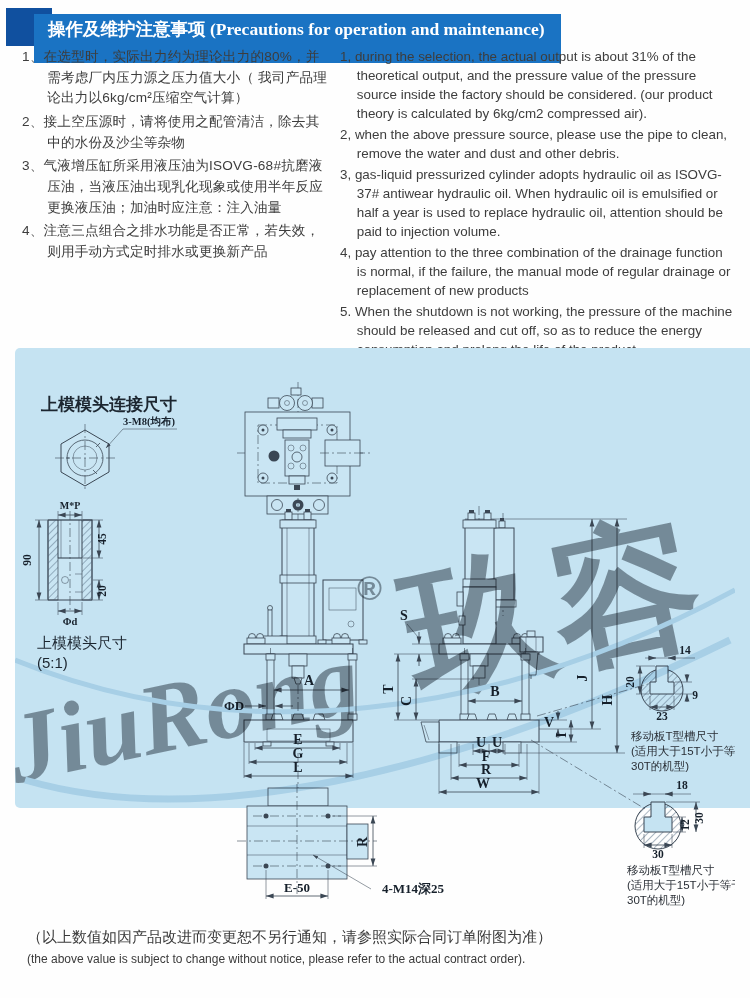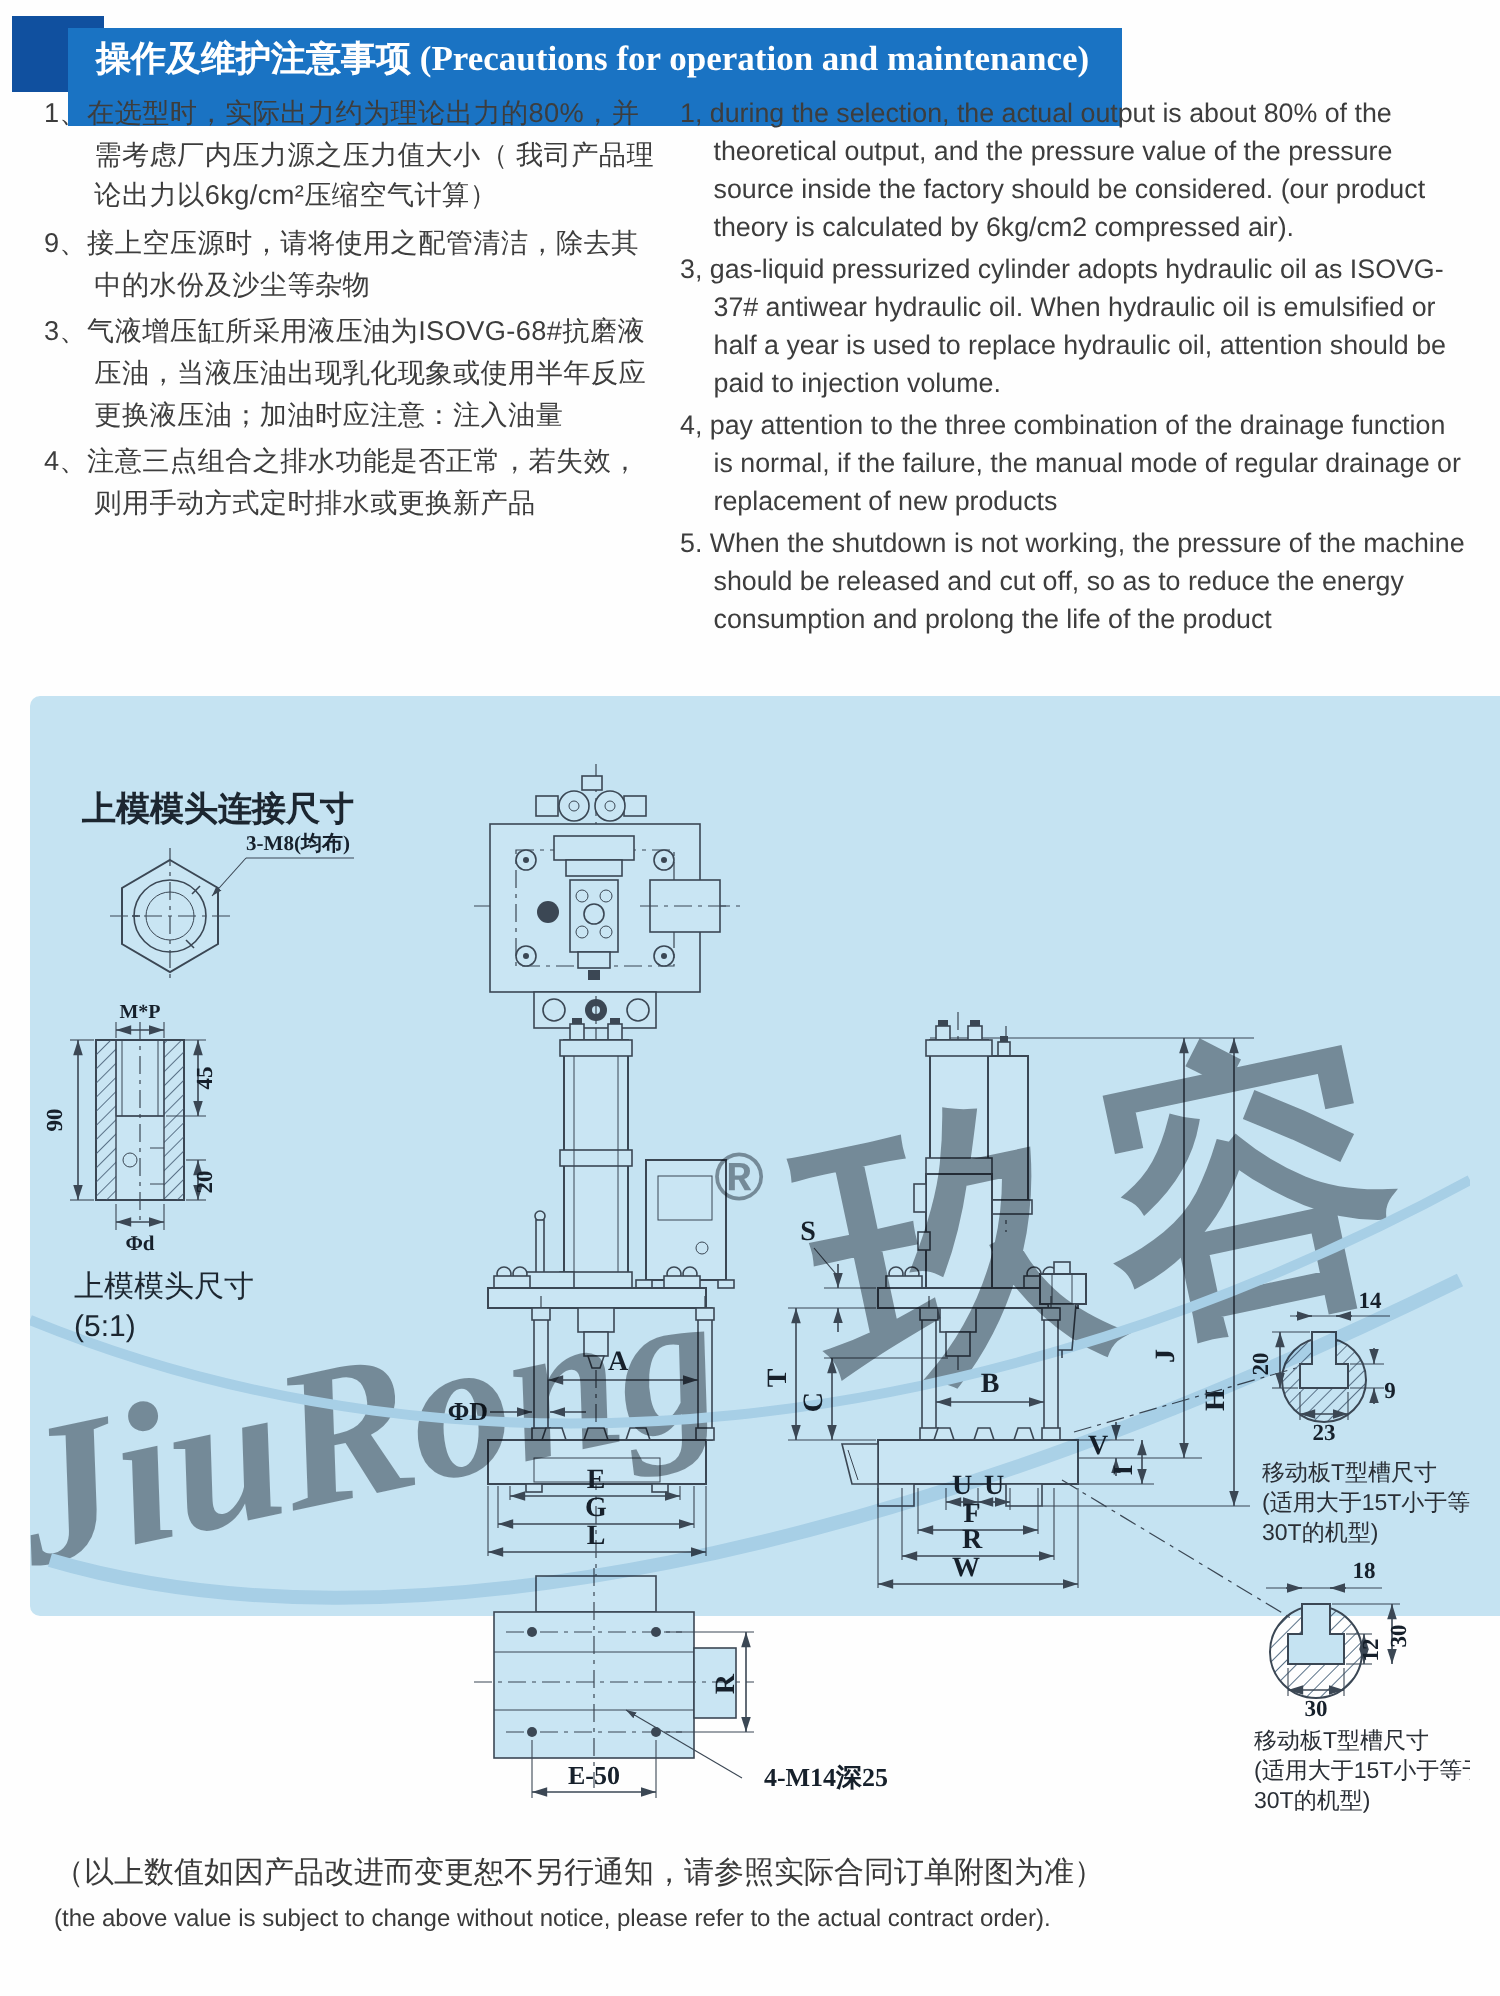--- a/index.html
+++ b/index.html
@@ -47,26 +47,27 @@
 <body>
 
 <div class="hdr">
   <div class="hdr-sq"></div>
   <div class="hdr-bar">操作及维护注意事项 (Precautions for operation and maintenance)</div>
 </div>
 
 <div class="cols">
   <div class="col-zh">
     <p>1、在选型时，实际出力约为理论出力的80%，并需考虑厂内压力源之压力值大小（ 我司产品理论出力以6kg/cm²压缩空气计算）</p>
-    <p>9、接上空压源时，请将使用之配管清洁，除去其中的水份及沙尘等杂物</p>
+    <p>2、接上空压源时，请将使用之配管清洁，除去其中的水份及沙尘等杂物</p>
     <p>3、气液增压缸所采用液压油为ISOVG-68#抗磨液压油，当液压油出现乳化现象或使用半年反应更换液压油；加油时应注意：注入油量</p>
     <p>4、注意三点组合之排水功能是否正常，若失效，则用手动方式定时排水或更换新产品</p>
   </div>
   <div class="col-en">
-    <p>1, during the selection, the actual output is about 80% of the theoretical output, and the pressure value of the pressure source inside the factory should be considered. (our product theory is calculated by 6kg/cm2 compressed air).</p>
+    <p>1, during the selection, the actual output is about 31% of the theoretical output, and the pressure value of the pressure source inside the factory should be considered. (our product theory is calculated by 6kg/cm2 compressed air).</p>
+    <p>2, when the above pressure source, please use the pipe to clean, remove the water and dust and other debris.</p>
     <p>3, gas-liquid pressurized cylinder adopts hydraulic oil as ISOVG-37# antiwear hydraulic oil. When hydraulic oil is emulsified or half a year is used to replace hydraulic oil, attention should be paid to injection volume.</p>
     <p>4, pay attention to the three combination of the drainage function is normal, if the failure, the manual mode of regular drainage or replacement of new products</p>
     <p>5. When the shutdown is not working, the pressure of the machine should be released and cut off, so as to reduce the energy consumption and prolong the life of the product</p>
   </div>
 </div>
 
 <div class="panel">
 <svg width="720" height="575" viewBox="0 0 720 575">
   <defs>
     <marker id="ae" markerWidth="11" markerHeight="8" refX="9.5" refY="4" orient="auto">

